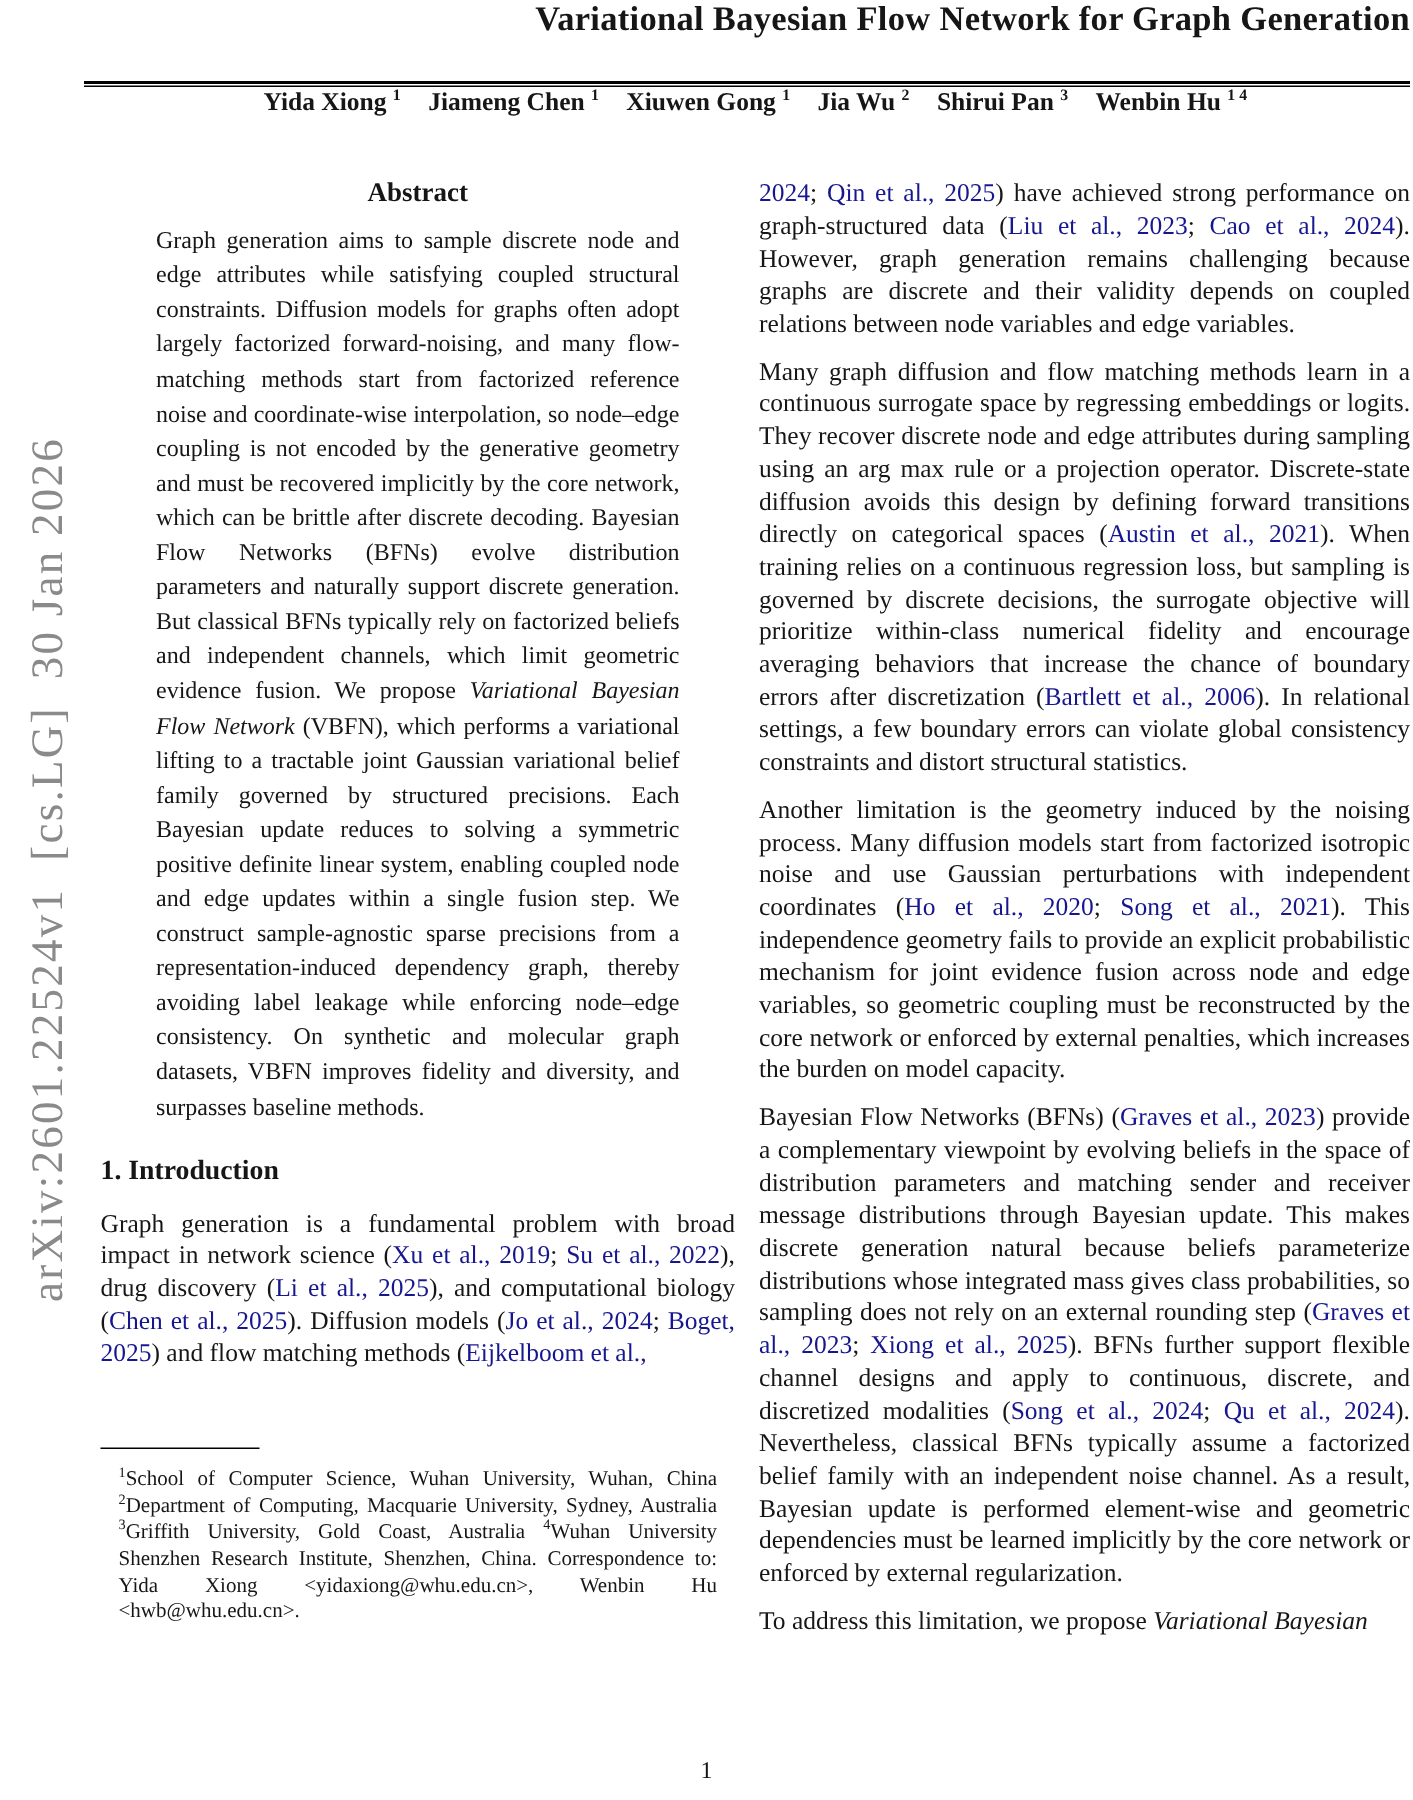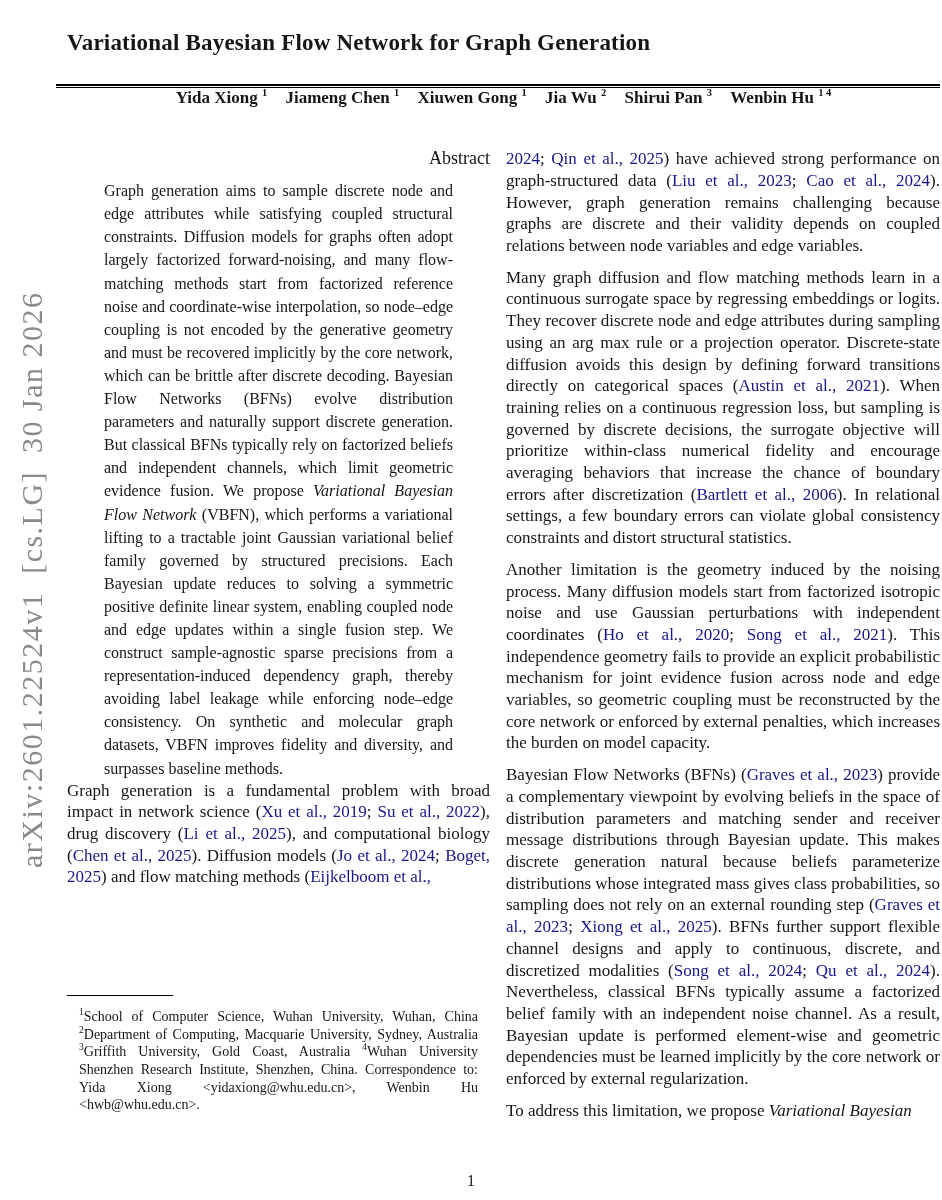--- a/index.html
+++ b/index.html
@@ -9,37 +9,37 @@
   }
   .banner{
     position:absolute;left:8px;top:228px;height:704px;width:48px;
     writing-mode:vertical-rl;transform:rotate(180deg);
     display:flex;align-items:center;justify-content:center;
     font-size:30px;letter-spacing:1.5px;color:var(--banner,#8a8a8a);
     white-space:pre;
   }
   .content{position:absolute;left:67px;top:0;width:873px;}
   .title{
-    margin:0;padding-top:30px;text-align:left;
+    margin:0;text-align:right;
     font-size:23px;font-weight:bold;letter-spacing:.2px;
   }
   .rule{
     margin-top:28px;margin-left:-11px;width:884px;
     border-top:2px solid #000;border-bottom:1.2px solid #000;height:1.2px;
     box-sizing:content-box;background:#fff;
   }
   .authors{text-align:center;font-weight:bold;font-size:17px;}
   .author{display:inline-block;margin:0 7px;white-space:nowrap;}
   .author sup{font-weight:bold;}
   sup{font-size:.62em;line-height:0;}
   .columns{display:flex;margin-top:40px;}
   .col-left{width:423px;display:flex;flex-direction:column;height:978px;}
   .gutter{width:16px;}
   .col-right{width:434px;}
-  .abs-head{text-align:right;font-weight:normal;font-size:18px;margin:0 0 10px 0;}
+  .abs-head{text-align:center;font-weight:bold;font-size:18px;margin:0 0 10px 0;}
   .abstract{
     margin:0;padding:0 37px;font-size:16px;line-height:23.1px;
     text-align:justify;
   }
   .sec-head{margin:21px 0 13px 0;font-size:18.5px;font-weight:bold;}
   .body-par{margin:0 0 10px 0;font-size:17px;line-height:21.7px;text-align:justify;}
   .body-par:last-child{margin-bottom:15px;}
   .cite{color:var(--cite,#16168f);}
   .em{font-style:italic;}
   .footblock{margin-top:auto;}
@@ -69,20 +69,21 @@
       <span class="author"><span>Jia Wu</span> <sup>2</sup></span>
       <span class="author"><span>Shirui Pan</span> <sup>3</sup></span>
       <span class="author"><span>Wenbin Hu</span> <sup>1 4</sup></span>
     </div>
 
     <div class="columns">
 
       <div class="col-left">
         <div class="abs-head">Abstract</div>
         <p class="abstract"><span>Graph generation aims to sample discrete node and edge attributes while satisfying coupled structural constraints.  Diffusion models for graphs often adopt largely factorized forward-noising, and many flow-matching methods start from factorized reference noise and coordinate-wise interpolation, so node–edge coupling is not encoded by the generative geometry and must be recovered implicitly by the core network, which can be brittle after discrete decoding. Bayesian Flow Networks (BFNs) evolve distribution parameters and naturally support discrete generation.  But classical BFNs typically rely on factorized beliefs and independent channels, which limit geometric evidence fusion. We propose </span><span class="em">Variational Bayesian Flow Network</span><span> (VBFN), which performs a variational lifting to a tractable joint Gaussian variational belief family governed by structured precisions. Each Bayesian update reduces to solving a symmetric positive definite linear system, enabling coupled node and edge updates within a single fusion step. We construct sample-agnostic sparse precisions from a representation-induced dependency graph, thereby avoiding label leakage while enforcing node–edge consistency. On synthetic and molecular graph datasets, VBFN improves fidelity and diversity, and surpasses baseline methods.</span></p>
+        <h2 class="sec-head">1. Introduction</h2>
         <p class="body-par"><span>Graph generation is a fundamental problem with broad impact in network science (</span><span class="cite">Xu et al., 2019</span><span>; </span><span class="cite">Su et al., 2022</span><span>), drug discovery (</span><span class="cite">Li et al., 2025</span><span>), and computational biology (</span><span class="cite">Chen et al., 2025</span><span>). Diffusion models (</span><span class="cite">Jo et al., 2024</span><span>; </span><span class="cite">Boget, 2025</span><span>) and flow matching methods (</span><span class="cite">Eijkelboom et al.,</span></p>
         <div class="footblock">
           <div class="footrule"></div>
           <p class="footnote"><sup>1</sup><span>School of Computer Science, Wuhan University, Wuhan, China </span><sup>2</sup><span>Department of Computing, Macquarie University, Sydney, Australia </span><sup>3</sup><span>Griffith University, Gold Coast, Australia </span><sup>4</sup><span>Wuhan University Shenzhen Research Institute, Shenzhen, China. Correspondence to: Yida Xiong &lt;yidaxiong@whu.edu.cn&gt;, Wenbin Hu &lt;hwb@whu.edu.cn&gt;.</span></p>
         </div>
       </div>
 
       <div class="gutter"></div>
 
       <div class="col-right">

